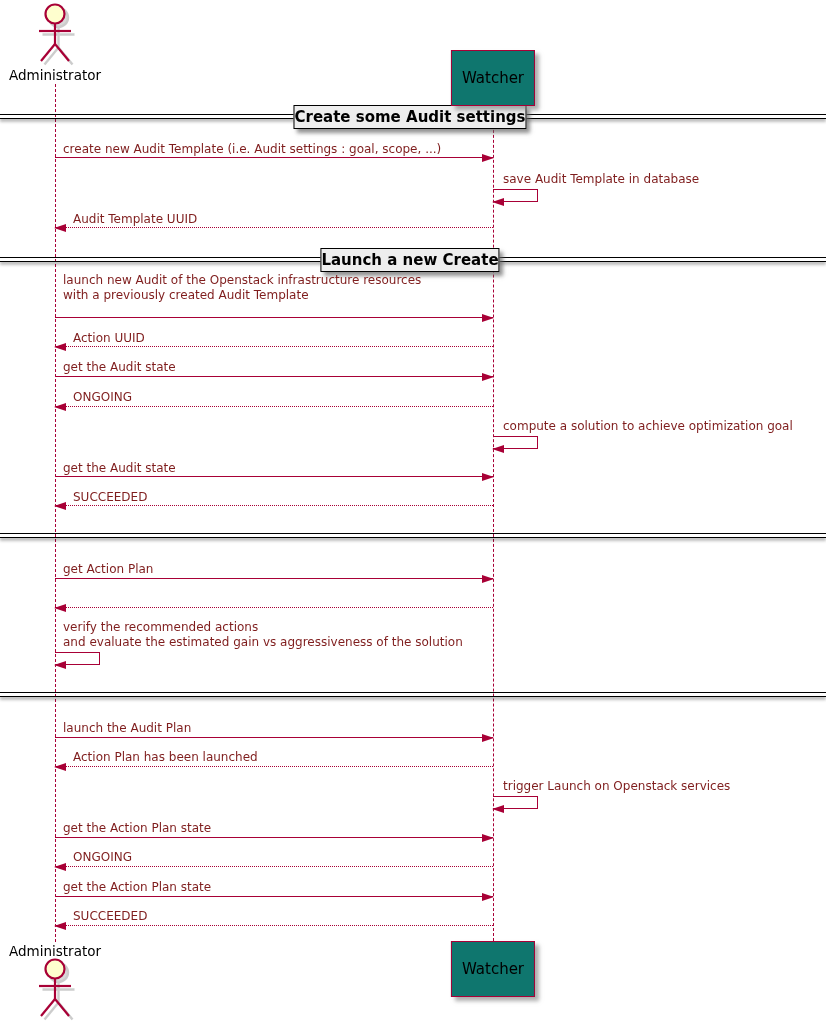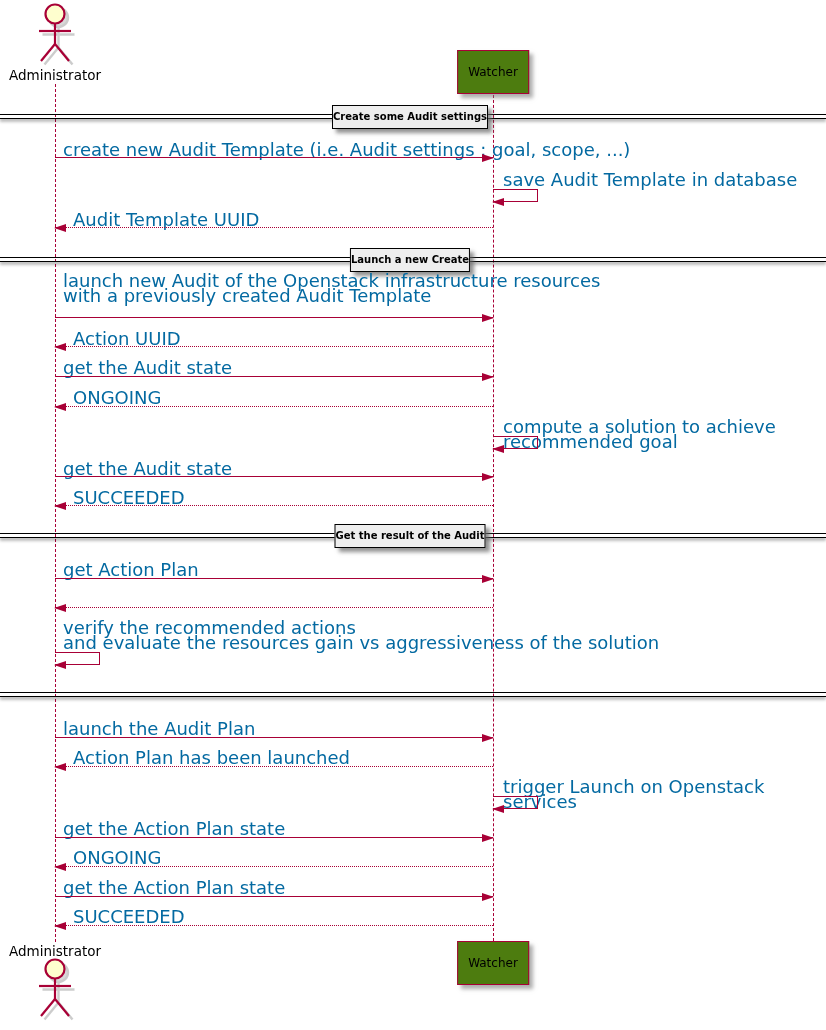--- a/index.html
+++ b/index.html
@@ -9,38 +9,38 @@
   }
   .lifeline{position:absolute;width:0;border-left:1px dashed #A80036;}
   .divlines{
     position:absolute;left:0;width:826px;height:3px;
     border-top:1.6px solid #000;border-bottom:1.6px solid #000;
     box-shadow:0 3px 3px rgba(0,0,0,0.25);
   }
   .divbox{
     position:absolute;left:410px;transform:translateX(-50%);
     background:#EEEEEE;border:1.8px solid #000000;
-    font-size:10px;font-weight:bold;line-height:16px;
+    font-size:15px;font-weight:bold;line-height:16px;
     padding:3px 0;white-space:nowrap;
     box-shadow:4px 4px 4px rgba(100,100,100,0.7);
   }
   .pbox{
     position:absolute;left:493px;transform:translateX(-50%);
-    background:#4d7c0f;border:1.6px solid #A80036;
-    font-size:12px;line-height:16px;padding:13px 10px;white-space:nowrap;
+    background:#0f766e;border:1.6px solid #A80036;
+    font-size:15px;line-height:16px;padding:19px 10px;white-space:nowrap;
     box-shadow:4px 4px 4px rgba(120,120,120,0.6);
   }
   .actor-wrap{position:absolute;transform:translateX(-50%);}
   .actor-label{
     position:absolute;transform:translateX(-50%);
     font-size:13.5px;line-height:14px;white-space:nowrap;
   }
   .mtext{
-    position:absolute;font-size:18px;line-height:15px;
-    white-space:pre-line;color:#0369a1;
+    position:absolute;font-size:12px;line-height:15px;
+    white-space:pre-line;color:#7f1d1d;
   }
   .arr{position:absolute;height:0;}
   .arr.solid{border-top:1.6px solid #A80036;}
   .arr.dotted{border-top:1.6px dotted #A80036;}
   .ah{position:absolute;width:0;height:0;}
   .ah.r{
     right:-1px;top:-4.5px;
     border-left:12px solid #A80036;
     border-top:4.5px solid transparent;border-bottom:4.5px solid transparent;
   }
@@ -63,21 +63,20 @@
   <div class="lifeline" style="left:55px;top:84px;height:858px"></div>
   <div class="lifeline" style="left:493px;top:80px;height:861px"></div>
 
   <div class="divlines" style="top:114px"></div>
   <div class="divlines" style="top:257px"></div>
   <div class="divlines" style="top:533px"></div>
   <div class="divlines" style="top:692px"></div>
 
   <div class="divbox" style="top:105px">Create some Audit settings</div>
   <div class="divbox" style="top:248px">Launch a new Create</div>
-  <div class="divbox" style="top:524px">Get the result of the Audit</div>
 
   <div class="actor-wrap" style="left:55px;top:3px">
     <svg width="56" height="64" viewBox="0 0 56 64">
       <g transform="translate(3.5,3.5)" stroke="#c0c0c0" stroke-width="2.4" fill="none" opacity="0.8">
         <circle cx="28" cy="11" r="9.5" fill="#d0d0d0"></circle>
         <line x1="28" y1="20.5" x2="28" y2="41"></line>
         <line x1="12" y1="28" x2="44" y2="28"></line>
         <line x1="28" y1="41" x2="14" y2="58"></line>
         <line x1="28" y1="41" x2="42" y2="58"></line>
       </g>
@@ -145,21 +144,21 @@
   <div class="mtext" style="left:63px;top:360px">get the Audit state</div>
   <div class="arr solid" style="left:55px;top:376px;width:438px">
       <span class="ah r"></span>
     </div>
 
   <div class="mtext" style="left:73px;top:390px">ONGOING</div>
   <div class="arr dotted" style="left:55px;top:406px;width:438px">
       <span class="ah l"></span>
     </div>
 
-  <div class="mtext" style="left:503px;top:419px">compute a solution to achieve recommended goal</div>
+  <div class="mtext" style="left:503px;top:419px">compute a solution to achieve optimization goal</div>
   <div class="selfloop" style="left:493px;top:436px">
       <span class="ah l"></span>
     </div>
 
   <div class="mtext" style="left:63px;top:461px">get the Audit state</div>
   <div class="arr solid" style="left:55px;top:476px;width:438px">
       <span class="ah r"></span>
     </div>
 
   <div class="mtext" style="left:73px;top:490px">SUCCEEDED</div>
@@ -170,21 +169,21 @@
   <div class="mtext" style="left:63px;top:562px">get Action Plan</div>
   <div class="arr solid" style="left:55px;top:578px;width:438px">
       <span class="ah r"></span>
     </div>
 
   <div class="arr dotted" style="left:55px;top:607px;width:438px">
       <span class="ah l"></span>
     </div>
 
   <div class="mtext" style="left:63px;top:620px">verify the recommended actions
-and evaluate the resources gain vs aggressiveness of the solution</div>
+and evaluate the estimated gain vs aggressiveness of the solution</div>
   <div class="selfloop" style="left:55px;top:652px">
       <span class="ah l"></span>
     </div>
 
   <div class="mtext" style="left:63px;top:721px">launch the Audit Plan</div>
   <div class="arr solid" style="left:55px;top:737px;width:438px">
       <span class="ah r"></span>
     </div>
 
   <div class="mtext" style="left:73px;top:750px">Action Plan has been launched</div>

